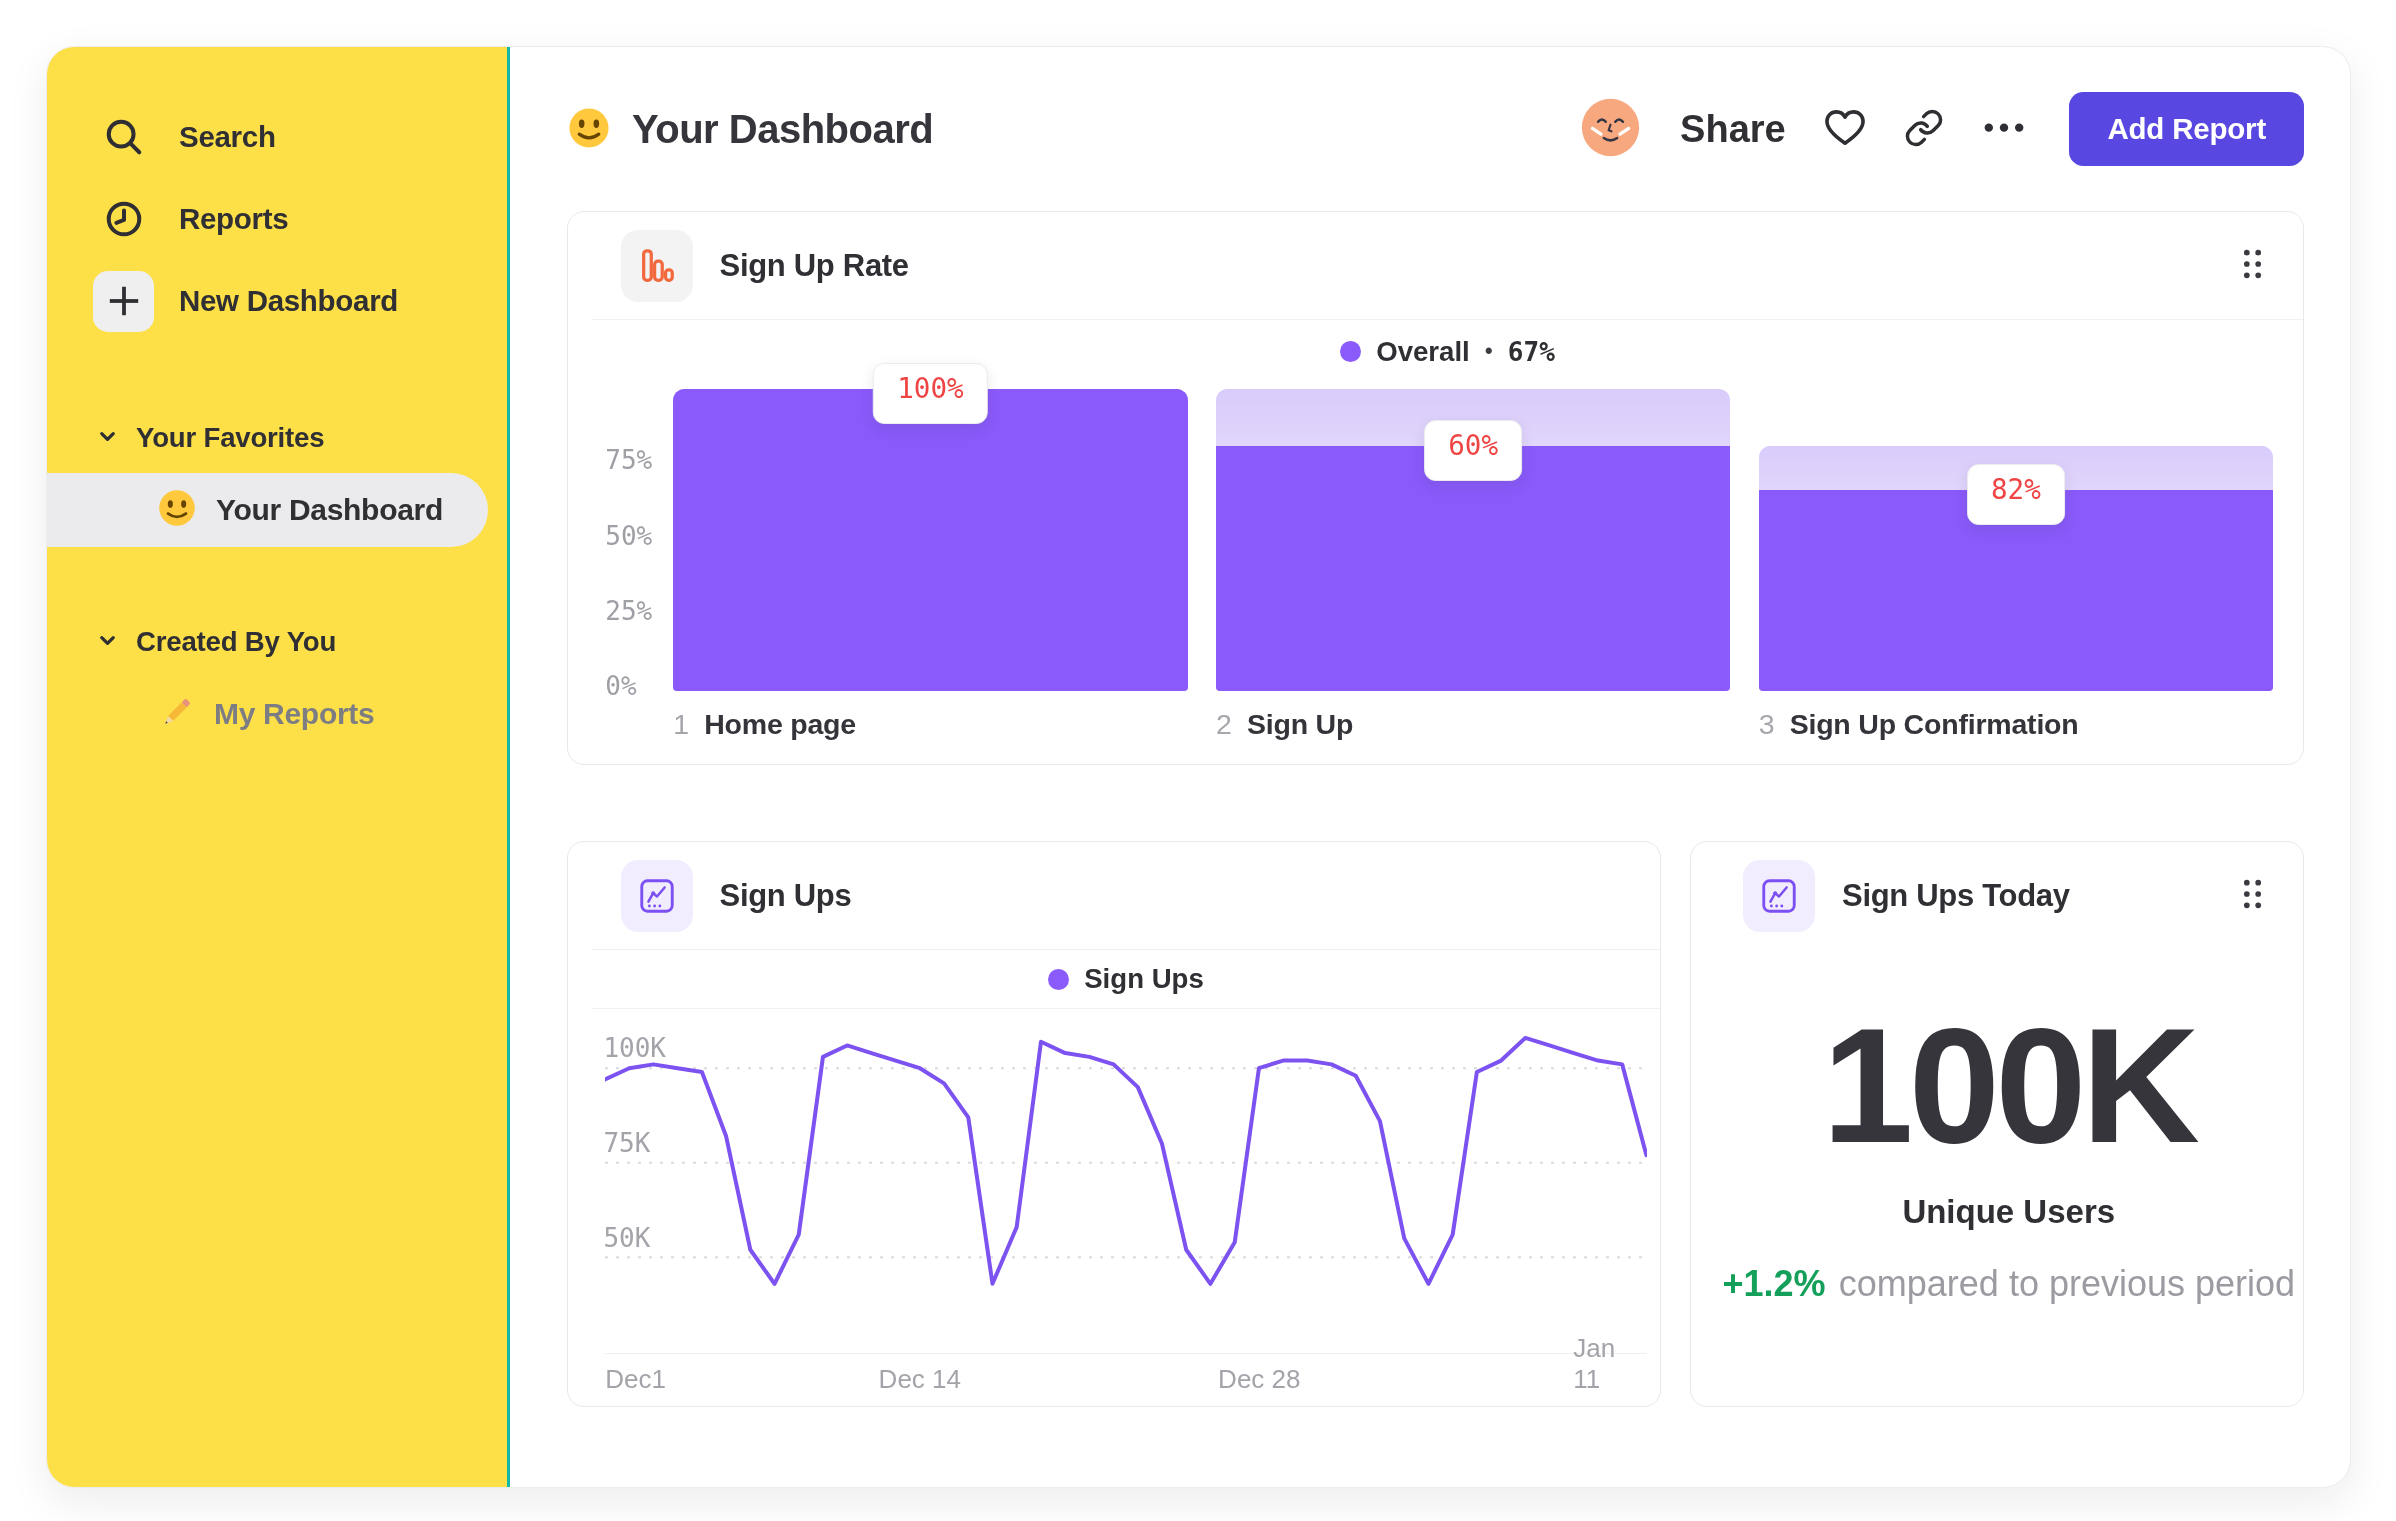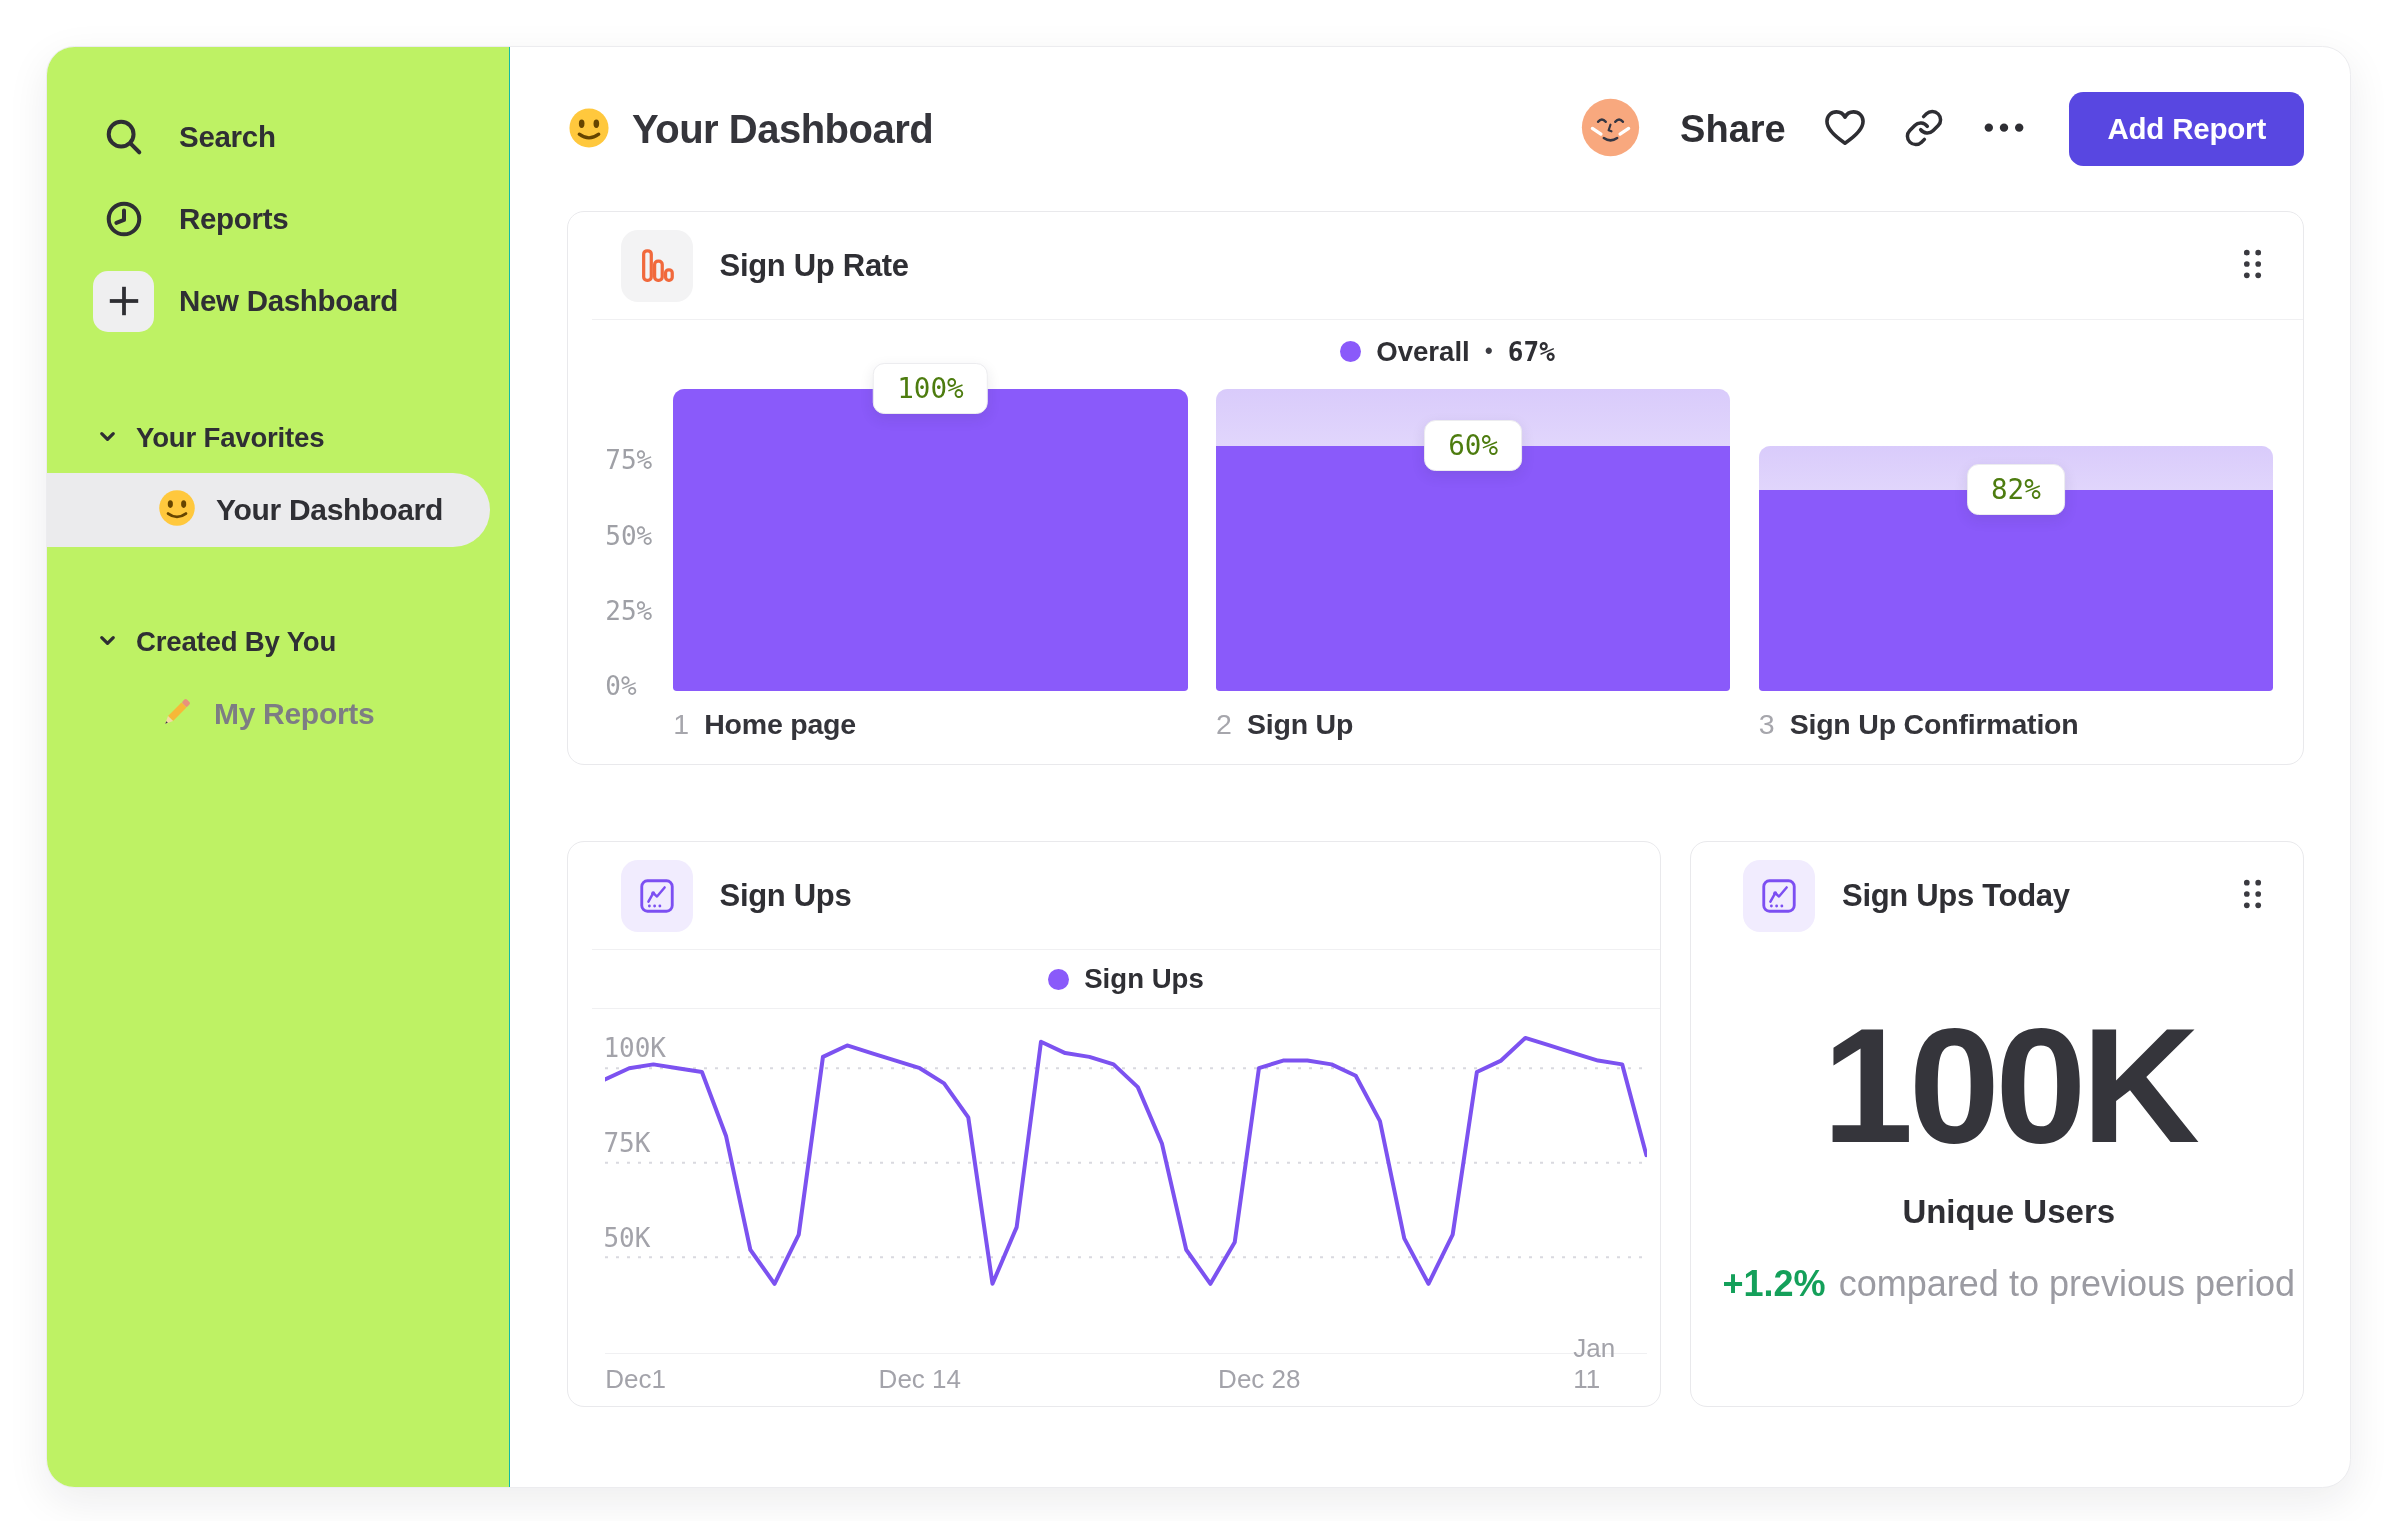--- a/index.html
+++ b/index.html
@@ -6,21 +6,21 @@
   html,body { width:2397px; height:1522px; background:#ffffff;
     font-family:"Liberation Sans","DejaVu Sans",sans-serif; color:#2f2f34; }
   .mono { font-family:"DejaVu Sans Mono","Liberation Mono",monospace; }
 
   
   .window { position:absolute; left:46px; top:46px; width:2305px; height:1442px;
     background:#ffffff; border:1px solid #ececef; border-radius:28.5px;
     box-shadow:0 13.3px 42px rgba(30,30,40,.08); display:flex; overflow:hidden; }
 
   
-  .sidebar { width:463px; background:#bef264; border-right:1px solid #14b8a6;
+  .sidebar { width:463px; background:#fde047; border-right:3px solid #14b8a6;
     padding:49px 0 0 0; flex:none; }
   .nav-item { display:flex; align-items:center; gap:25px; height:82px; padding:0 27px 0 46px;
     cursor:pointer; }
   .nav-item .ico-box { width:61px; height:61px; border-radius:15px; display:flex;
     align-items:center; justify-content:center; flex:none; }
   .nav-item .ico-box.boxed { background:#efeff0; }
   .nav-label { font-size:29.5px; font-weight:600; color:#2f2f34; letter-spacing:-0.3px; }
 
   .section { margin-top:68px; }
   .section-header { display:flex; align-items:center; gap:17px; padding:0 27px 0 49px;
@@ -68,24 +68,24 @@
   .fy { position:absolute; left:0; font-size:26px; color:#9fa0a6; }
   .funnel-bars { flex:1; display:flex; gap:28.5px; }
   .funnel-col { flex:1; display:flex; flex-direction:column; }
   .funnel-bar-area { height:302px; position:relative; }
   .funnel-cap { position:absolute; bottom:0; left:0; width:100%;
     border-radius:11.4px 11.4px 0 0;
     background:linear-gradient(180deg,#d9cbfb 0%, rgba(217,203,251,0) 90%); }
   .funnel-fill { position:absolute; bottom:0; left:0; width:100%; background:#8a5afa;
     border-radius:0 0 3.8px 3.8px; }
   .funnel-fill.rounded-top { border-radius:11.4px 11.4px 3.8px 3.8px; }
-  .funnel-tag { position:absolute; left:50%; transform:translateX(-50%); height:51px;
+  .funnel-tag { position:absolute; left:50%; transform:translateX(-50%); height:61px;
     line-height:49px; padding:0 23px; background:#fff; border:1px solid #ececef;
     border-radius:11.4px; box-shadow:0 4.8px 13.3px rgba(40,40,60,.10); font-size:27.6px;
-    color:#4d7c0f; white-space:nowrap; z-index:2; }
+    color:#ef4444; white-space:nowrap; z-index:2; }
   .funnel-cat { margin-top:17px; display:flex; align-items:baseline; gap:15px; }
   .funnel-cat .num { font-size:28.5px; color:#a6a6ac; }
   .funnel-cat .name { font-size:28.5px; font-weight:600; color:#34343a; letter-spacing:-0.2px; }
 
   
   .bottom-row { display:flex; gap:28.5px; margin-top:76px; }
   .line-card { width:1094px; height:566px; display:flex; flex-direction:column; flex:none; }
   .legend-band { height:59px; display:flex; align-items:center; justify-content:center;
     gap:15px; border-bottom:1px solid #f0f0f2; font-size:27.6px; }
   .plot-wrap { flex:1; position:relative; margin:0 13.3px; }

